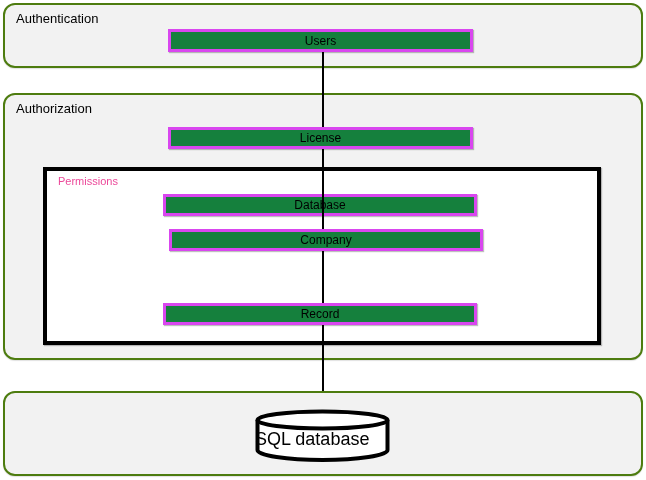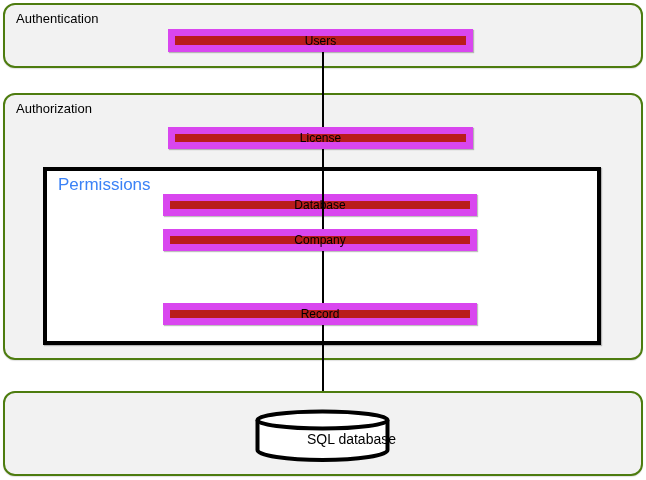--- a/index.html
+++ b/index.html
@@ -49,42 +49,42 @@
     background: #ffffff;
     border: 4px solid #000000;
     box-sizing: border-box;
     box-shadow: 1px 1px 1px rgba(0,0,0,0.25);
     z-index: 1;
   }
   .perm-label {
     position: absolute;
     left: 11px;
     top: 4px;
-    font-size: 17px;
-    color: #3b82f6;
+    font-size: 11px;
+    color: #ec4899;
     white-space: nowrap;
   }
   
   .node {
     position: absolute;
-    background: #b91c1c;
-    border: 7px solid #d946ef;
+    background: #15803d;
+    border: 3px solid #d946ef;
     box-sizing: border-box;
     display: flex;
     align-items: center;
     justify-content: center;
     font-size: 12px;
     color: #000000;
     box-shadow: 1px 1px 1px rgba(0,0,0,0.25);
     z-index: 3;
   }
   .node-users    { left: 168px; top: 29px;  width: 305px; height: 23px; }
   .node-license  { left: 168px; top: 127px; width: 305px; height: 22px; }
   .node-database { left: 163px; top: 194px; width: 314px; height: 22px; }
-  .node-company  { left: 163px; top: 229px; width: 314px; height: 22px; }
+  .node-company  { left: 169px; top: 229px; width: 314px; height: 22px; }
   .node-object   { left: 163px; top: 266px; width: 314px; height: 22px; }
   .node-record   { left: 163px; top: 303px; width: 314px; height: 22px; }
   
   .connector {
     position: absolute;
     left: 322px;
     width: 2px;
     background: #000000;
   }
   .connector-main {
@@ -106,22 +106,22 @@
     height: 55px;
     z-index: 3;
   }
   .cylinder-label {
     position: absolute;
     left: 255px;
     top: 428px;
     width: 141px;
     height: 22px;
     line-height: 22px;
-    text-align: right;
-    font-size: 14px;
+    text-align: left;
+    font-size: 18px;
     color: #000000;
     z-index: 4;
     white-space: nowrap;
   }
 </style>
 </head>
 <body>
 
 <div class="canvas">
 

